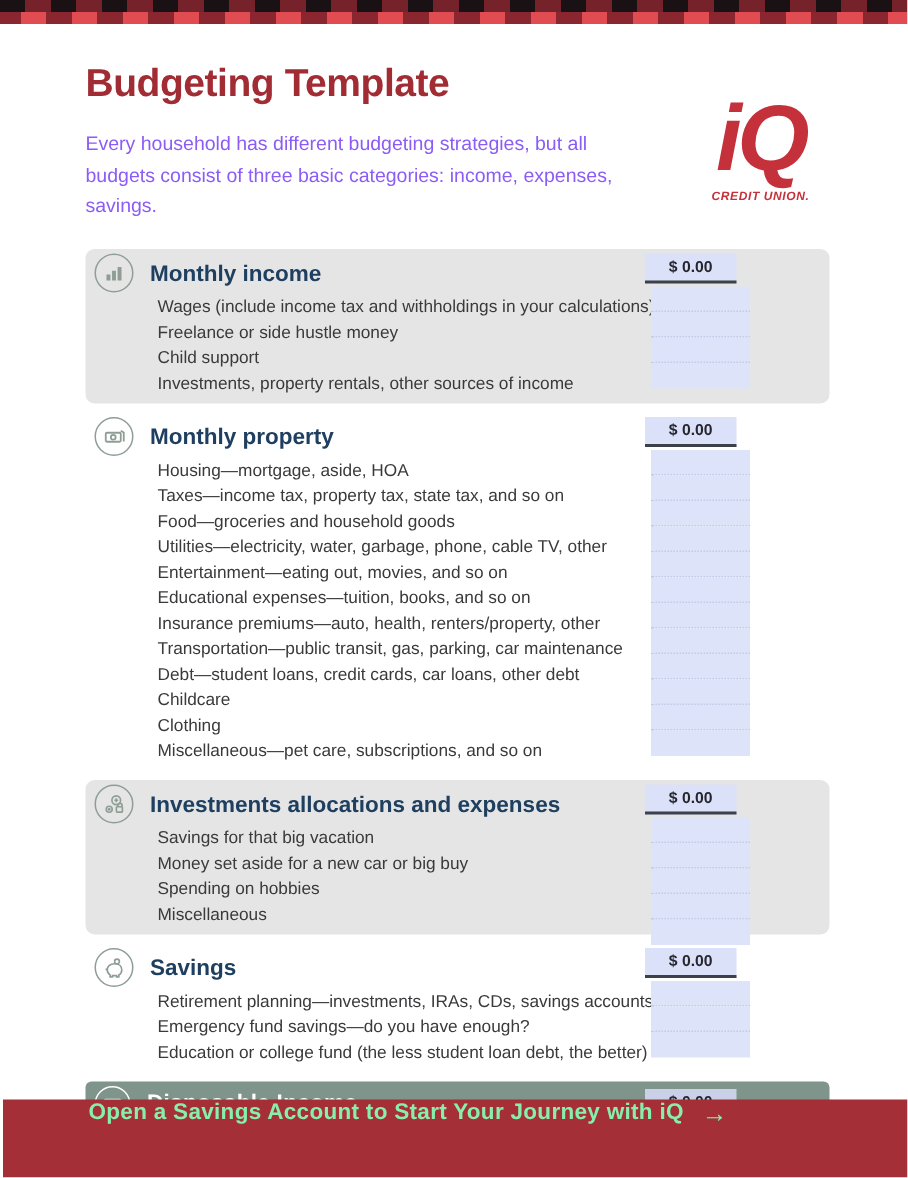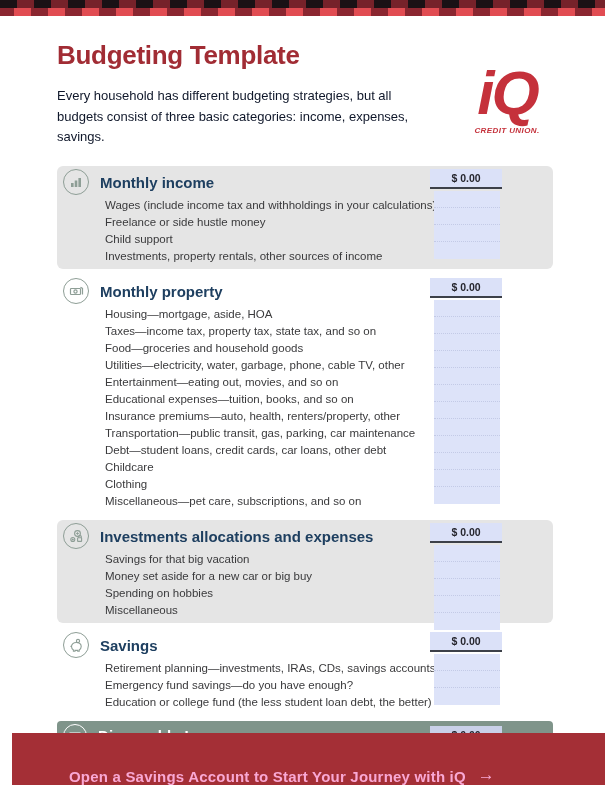--- a/index.html
+++ b/index.html
@@ -17,62 +17,62 @@
     background-image:
       repeating-linear-gradient(90deg, #1a1115 0 17px, #76222a 17px 34px),
       repeating-linear-gradient(90deg, #8a2630 0 14px, #e14c52 14px 31px, #8a2630 31px 34px);
     background-size:100% 8px, 100% 8px;
     background-position:0 0, 0 8px;
     background-repeat:no-repeat, no-repeat;
   }
   
   .header { position:relative; padding:24px 54px 10px 57px; }
   .page-title { font-size:26px; font-weight:bold; color:#a12c34; letter-spacing:-0.3px; margin-bottom:15px; }
-  .intro { width:378px; font-size:13px; line-height:1.58; color:#0f172a; }
+  .intro { width:378px; font-size:13px; line-height:1.58; color:#8b5cf6; }
   .logo { position:absolute; top:20px; right:44px; width:108px; text-align:center; color:#c5313b; }
   .logo-iq { font-size:62px; line-height:0.95; font-weight:bold; font-style:italic; letter-spacing:-3px;margin-top:28px; }
   .logo-sub { font-size:8px; font-weight:bold; font-style:italic; letter-spacing:0.4px; margin-top:3px; white-space:nowrap; }
   
   .sections { margin:8px 0 0 57px; width:496px; }
   .section { position:relative; border-radius:6px; padding:3px 0 4px; margin-bottom:6px; }
   .section.shaded { background:#e5e5e5; }
   .sec-head { display:flex; align-items:center; height:27px; padding-left:6px; }
   .icon-circle {
     width:26px; height:26px; border-radius:50%;
     border:1.5px solid #8e9e96; color:#8e9e96;
     display:flex; align-items:center; justify-content:center; flex:0 0 auto;
   }
   .icon-circle svg { display:block; }
   .sec-title { margin-left:11px; font-size:15px; font-weight:bold; color:#1e3f60; }
   .items { margin-left:48px; margin-top:1px; }
   .item { height:17px; font-size:11.5px; color:#3a3a3c; display:flex; align-items:center; white-space:nowrap; }
   .money-col { position:absolute; top:3px; left:373px; width:74px; }
   .money-field {
-    height:20px; width:72px; background:#dbe1f8;
+    height:20px; width:61px; background:#dbe1f8;
     border-bottom:2px solid #3c4049;
     font-size:10.5px; font-weight:bold; color:#26262e;
     display:flex; align-items:center; justify-content:center;
   }
   .money-rows { width:66px; margin:2px 0 0 4px; }
   .money-row { height:17px; background:#dde3f9; border-bottom:1px dotted #c3cae6; }
   .money-row:last-child { border-bottom:none; }
   
   .disposable {
     position:relative; height:30px; margin-top:2px;
     background:#7f948a; border-radius:4px;
     display:flex; align-items:center; padding-left:6px;
   }
   .disposable .icon-circle { border-color:#ffffff; color:#ffffff; width:24px; height:24px; }
   .disposable-title { margin-left:11px; font-size:15px; font-weight:bold; color:#ffffff; letter-spacing:0.2px; }
   .disposable .money-field { position:absolute; left:373px; top:5px; background:#c9d0e8; }
   
   .footer {
-    position:absolute; left:12px; right:0; bottom:0; height:52px;
-    background:#a42f36; color:#f9a8d4;
-    display:flex; align-items:flex-end; padding-left:57px;
+    position:absolute; left:2px; right:0; bottom:0; height:52px;
+    background:#a42f36; color:#86efac;
+    display:flex; align-items:flex-start; padding-left:57px;
     font-size:15px; font-weight:bold; letter-spacing:0.2px;
     cursor:pointer;
   }
   .footer-arrow { margin-left:12px; font-size:17px; font-weight:bold; }
 </style>
 </head>
 <body>
 
 <div class="plaid"></div>
 

